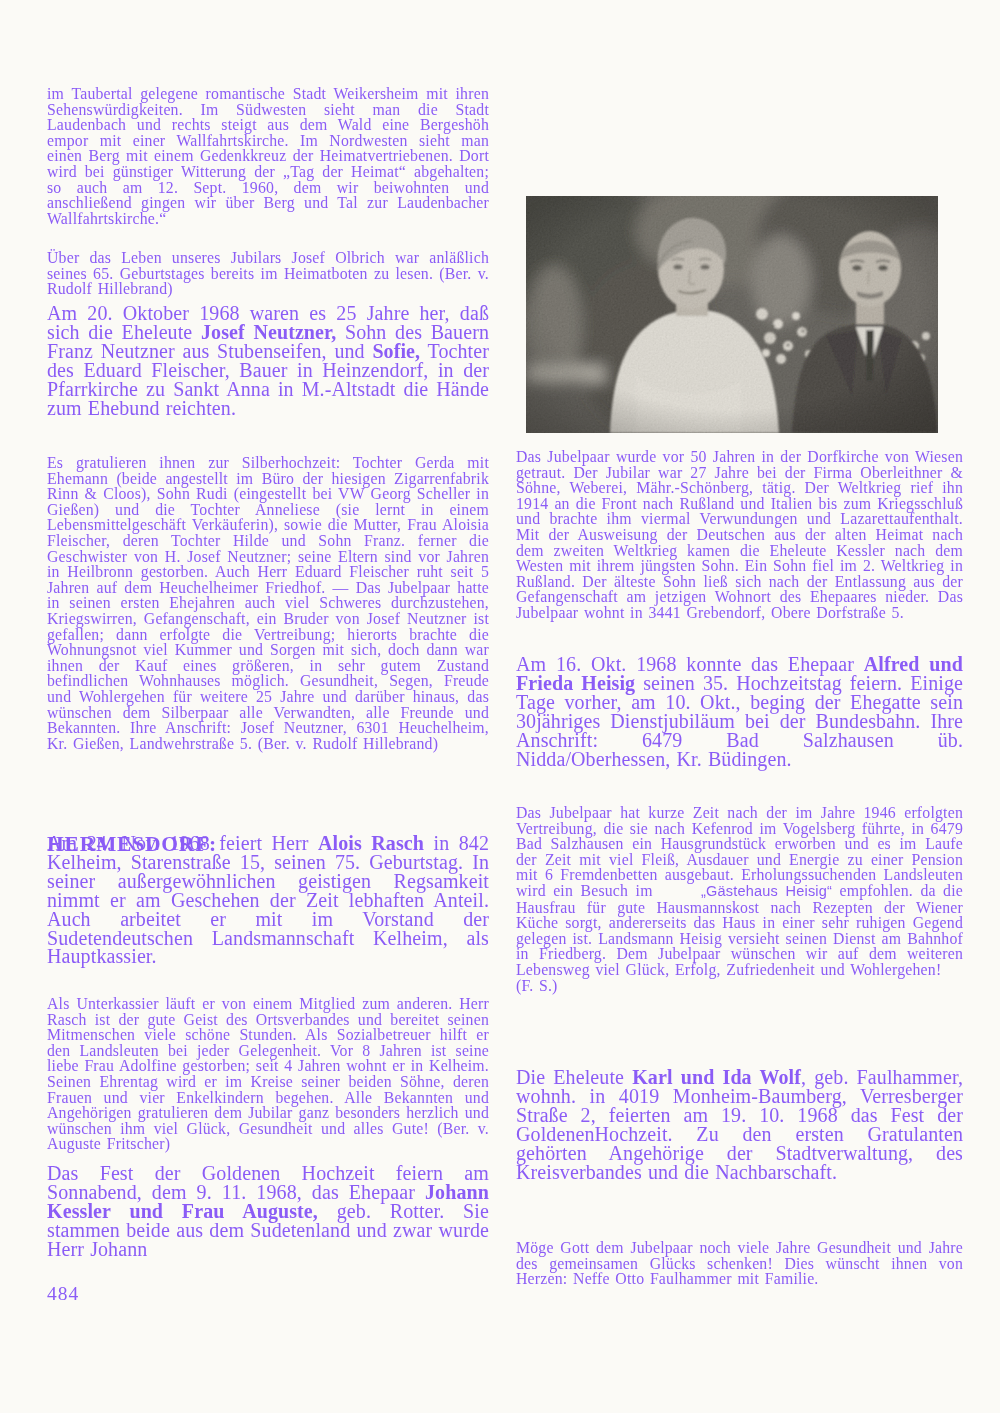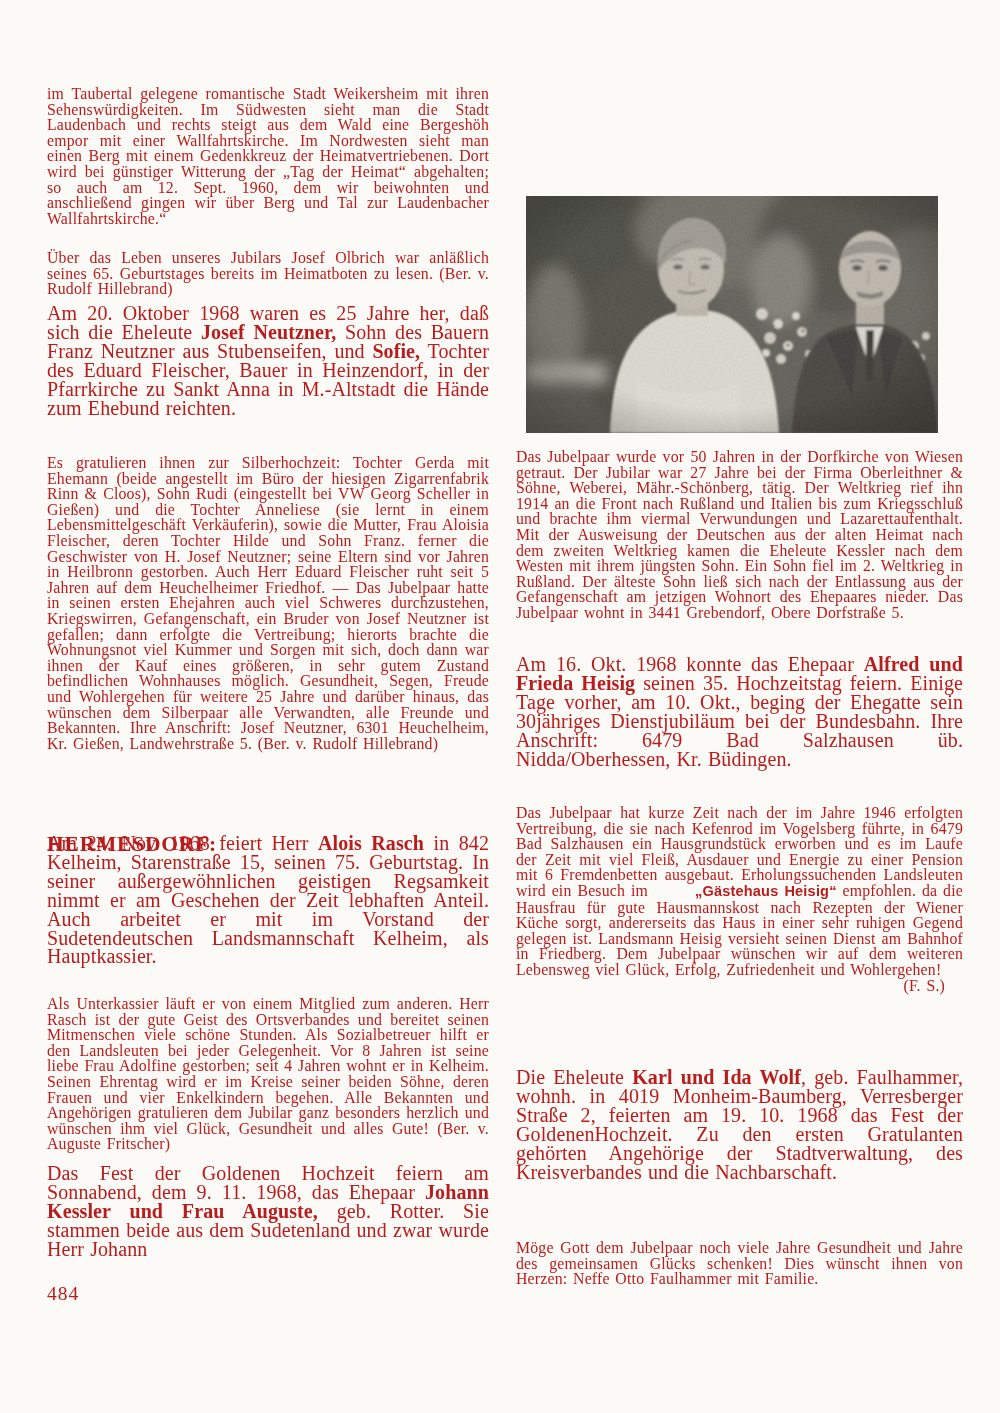--- a/index.html
+++ b/index.html
@@ -1,20 +1,20 @@
 <!DOCTYPE html>
 <html lang="de"><head>
 <meta charset="utf-8">
 <style>
   html,body{margin:0;padding:0;}
   .page{
     position:relative;
     width:1000px;height:1413px;
     background:#fbfaf6;
-    color:#b91c1c;
+    color:#8b5cf6;
     font-family:"Liberation Serif","DejaVu Serif",serif;
     overflow:hidden;
   }
   .col{position:absolute;top:0;height:100%;}
   .col-left{left:47px;width:442px;}
   .col-right{left:516px;width:447px;}
   .blk{position:absolute;left:0;right:0;margin:0;}
   p.small{
     font-size:15.8px;line-height:15.6px;
     text-align:justify;letter-spacing:0.2px;word-spacing:1.5px;
@@ -23,23 +23,23 @@
     font-size:20px;line-height:18.9px;
     text-align:justify;letter-spacing:0.1px;word-spacing:1px;
   }
   h2.section{
     font-size:21.5px;font-weight:bold;letter-spacing:0.8px;
     margin:0;line-height:24px;
   }
   b{font-weight:bold;}
   .sans-bold{
     font-family:"Liberation Sans","DejaVu Sans",sans-serif;
-    font-weight:bold;font-size:0.92em;margin-left:41px;
+    font-weight:normal;font-size:0.92em;margin-left:41px;
   }
-  .sig-line{display:block;text-align:right;padding-right:18px;}
+  .sig-line{display:block;padding-right:18px;}
   .photo{
     position:absolute;left:10px;width:412px;height:237px;
     background:#3d3a34;
   }
   .photo svg{display:block;width:100%;height:100%;}
   .page-number{
     position:absolute;left:47px;top:1283px;
     font-size:19.5px;letter-spacing:1px;
   }
 </style>

